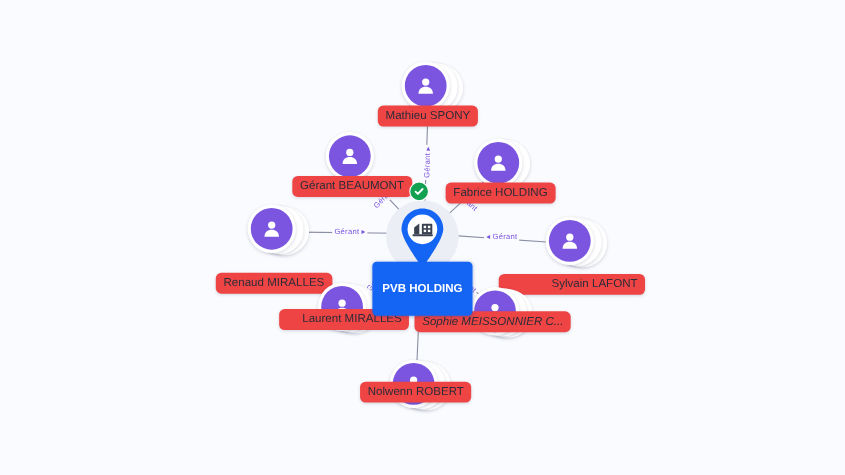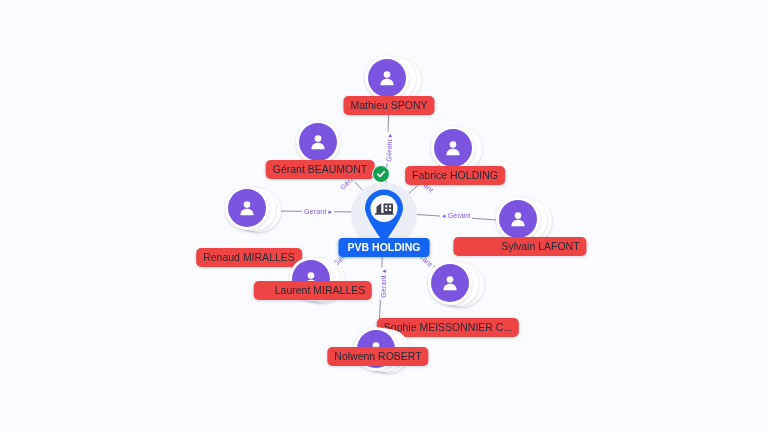--- a/index.html
+++ b/index.html
@@ -116,21 +116,21 @@
   }
   .verified-badge svg { display: block; }
   #company-label {
     position: absolute;
     transform: translateX(-50%);
     background: #1565f5;
     color: #ffffff;
     font-size: 10.5px;
     line-height: 13px;
     font-weight: bold;
-    padding: 3px 9px;
+    padding: 18px 9px;
     border-radius: 4px;
     white-space: nowrap;
     box-shadow: 0 1px 3px rgba(20, 60, 160, 0.35);
   }
 
   
   .edge-label {
     position: absolute;
     transform-origin: 50% 50%;
     color: #7b55e0;
@@ -265,21 +265,21 @@
           <div class="stack-card c1">
             <div class="avatar-circle" style="background: rgb(123, 85, 224);">
               <svg width="20" height="20" viewBox="0 0 20 20" xmlns="http://www.w3.org/2000/svg">
                 <circle cx="10" cy="6.6" r="3.3" fill="#ffffff"></circle>
                 <path d="M3.4 17.2 C3.4 12.9 6.4 10.8 10 10.8 C13.6 10.8 16.6 12.9 16.6 17.2 Z" fill="#ffffff"></path>
               </svg>
             </div>
           </div>
         </div>
       </div>
-      <div class="node-label" style="left: 520px; top: 237px; padding-left: 48px;">Sylvain LAFONT</div>
+      <div class="node-label" style="left: 520px; top: 249px; padding-left: 48px;">Sylvain LAFONT</div>
       <div class="person-node" style="left: 313px; top: 281px;">
         <div class="stack">
           <div class="stack-card c3"></div>
           <div class="stack-card c2"></div>
           <div class="stack-card c1">
             <div class="avatar-circle" style="background: rgb(123, 85, 224);">
               <svg width="20" height="20" viewBox="0 0 20 20" xmlns="http://www.w3.org/2000/svg">
                 <circle cx="10" cy="6.6" r="3.3" fill="#ffffff"></circle>
                 <path d="M3.4 17.2 C3.4 12.9 6.4 10.8 10 10.8 C13.6 10.8 16.6 12.9 16.6 17.2 Z" fill="#ffffff"></path>
               </svg>
@@ -295,21 +295,21 @@
           <div class="stack-card c1">
             <div class="avatar-circle" style="background: rgb(123, 85, 224);">
               <svg width="20" height="20" viewBox="0 0 20 20" xmlns="http://www.w3.org/2000/svg">
                 <circle cx="10" cy="6.6" r="3.3" fill="#ffffff"></circle>
                 <path d="M3.4 17.2 C3.4 12.9 6.4 10.8 10 10.8 C13.6 10.8 16.6 12.9 16.6 17.2 Z" fill="#ffffff"></path>
               </svg>
             </div>
           </div>
         </div>
       </div>
-      <div class="node-label" style="left: 448px; top: 318px;">Sophie MEISSONNIER C...</div>
+      <div class="node-label" style="left: 448px; top: 283px; font-style: italic;">Sophie MEISSONNIER C...</div>
       <div class="person-node" style="left: 378px; top: 351px;">
         <div class="stack">
           <div class="stack-card c3"></div>
           <div class="stack-card c2"></div>
           <div class="stack-card c1">
             <div class="avatar-circle" style="background: rgb(123, 85, 224);">
               <svg width="20" height="20" viewBox="0 0 20 20" xmlns="http://www.w3.org/2000/svg">
                 <circle cx="10" cy="6.6" r="3.3" fill="#ffffff"></circle>
                 <path d="M3.4 17.2 C3.4 12.9 6.4 10.8 10 10.8 C13.6 10.8 16.6 12.9 16.6 17.2 Z" fill="#ffffff"></path>
               </svg>

